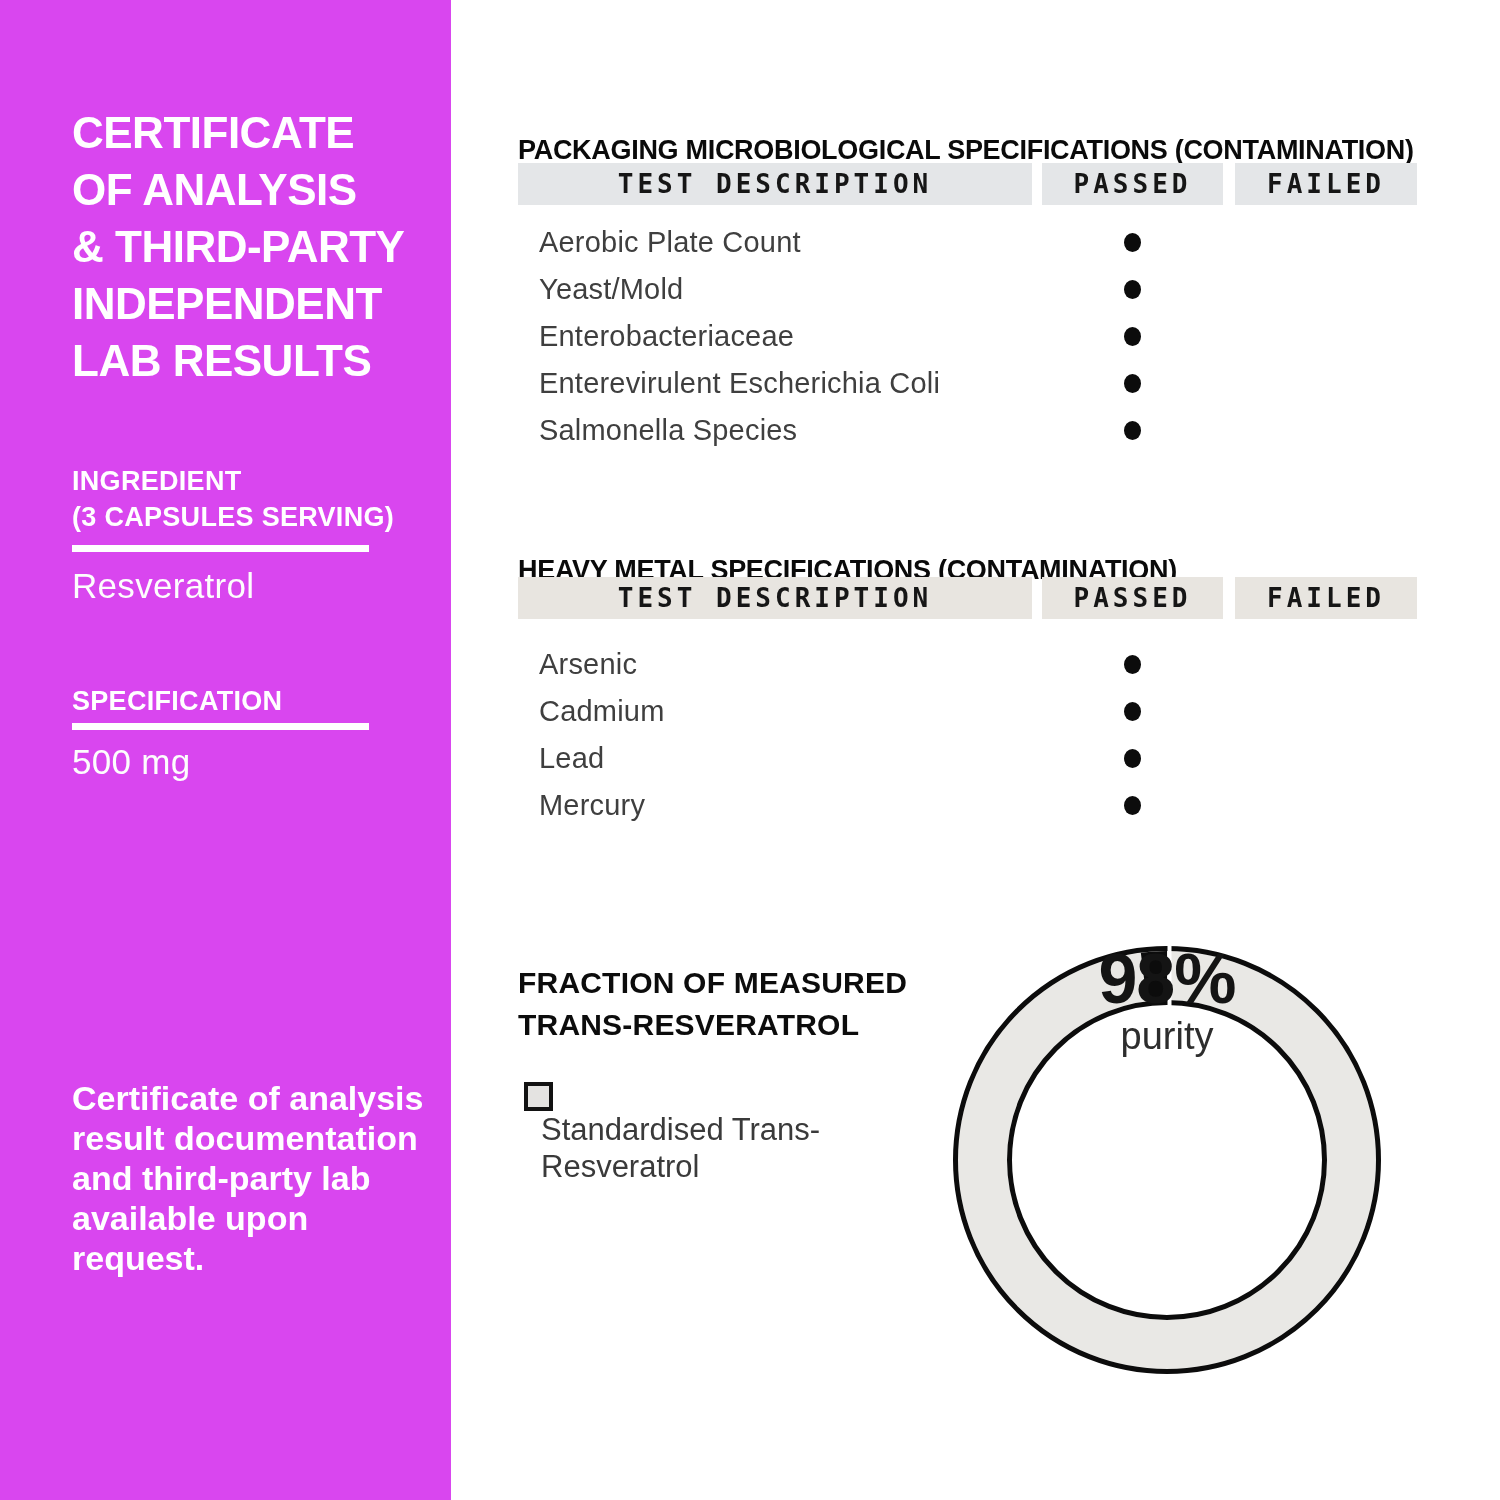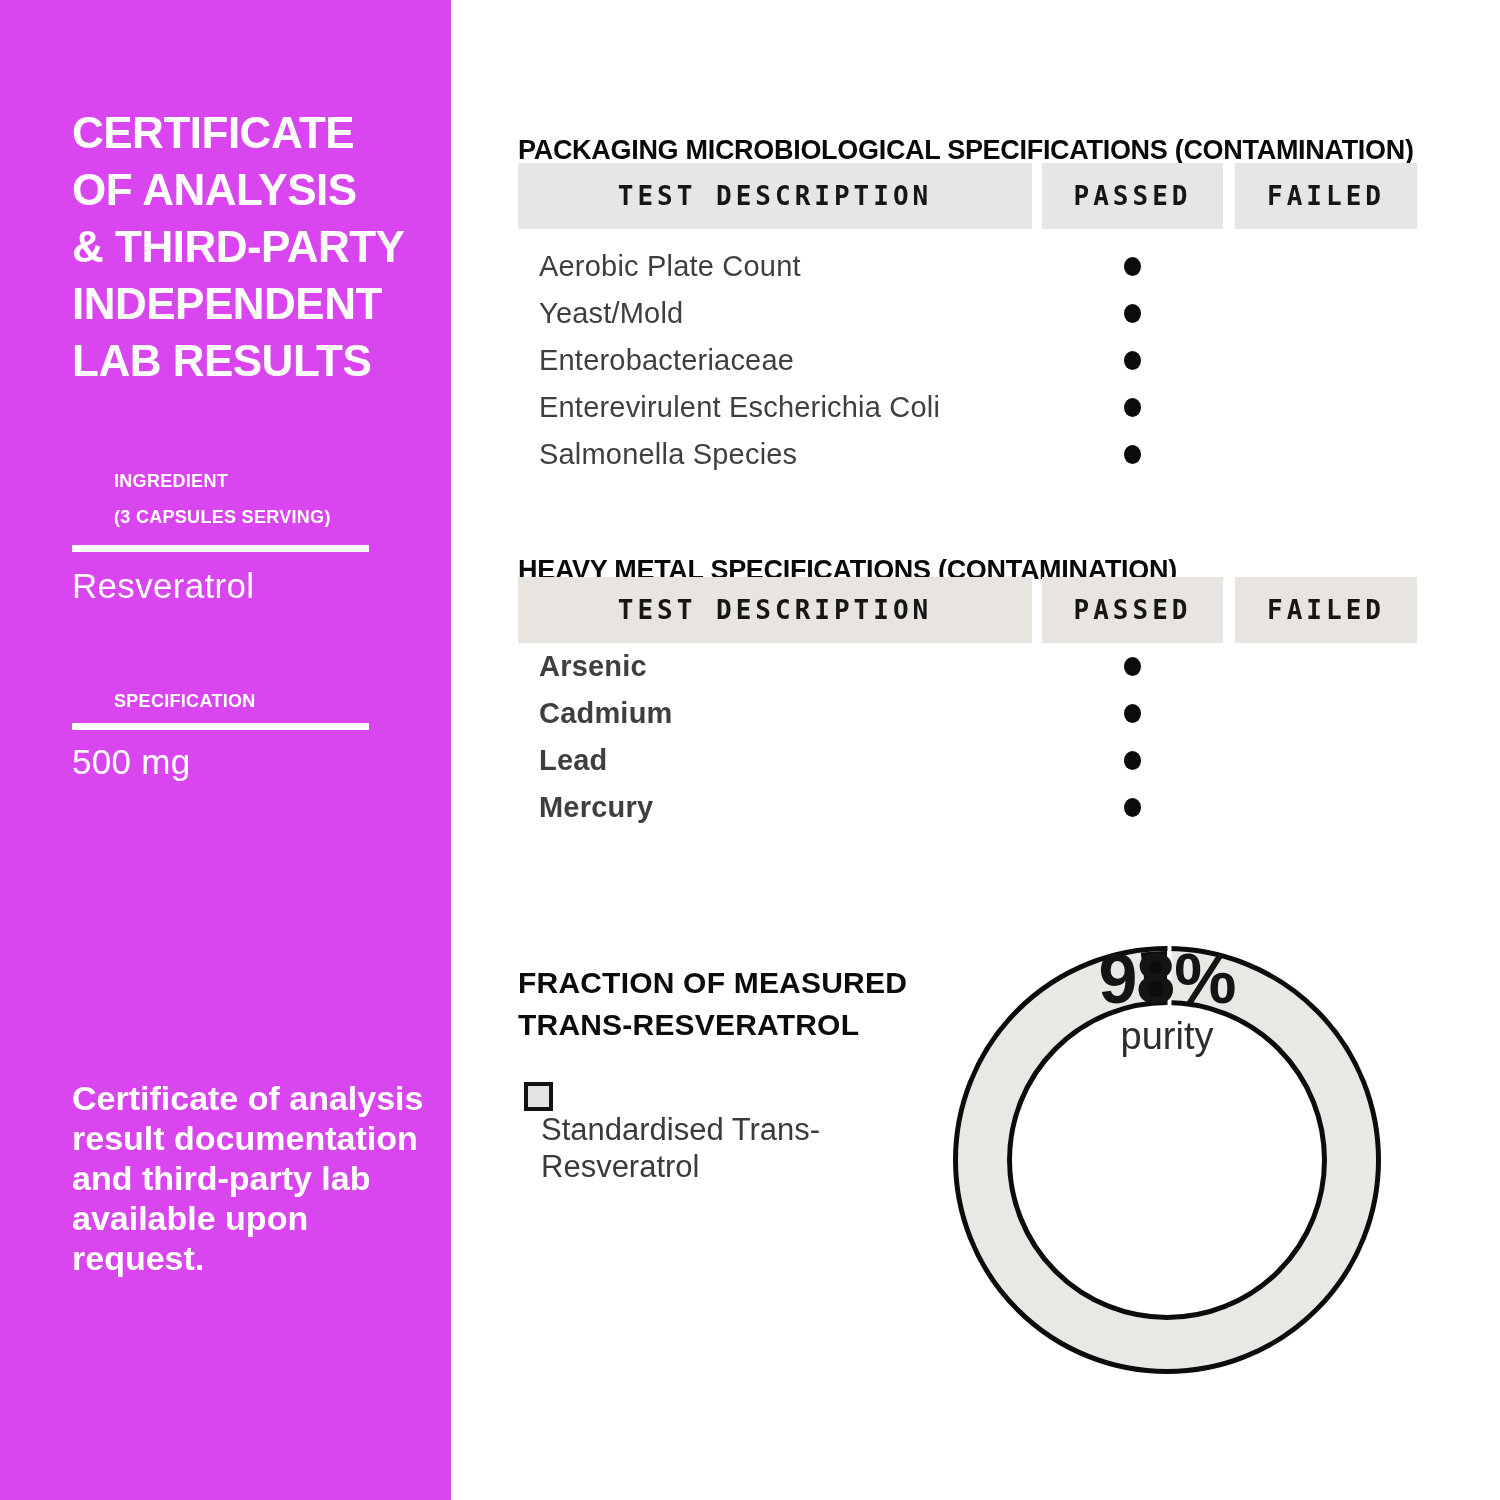--- a/index.html
+++ b/index.html
@@ -19,22 +19,22 @@
     background:#d946ef;
     color:#ffffff;
   }
   .sb-title {
     position:absolute; left:72px; top:104px;
     font-size:44px; font-weight:700; letter-spacing:-0.5px;
     line-height:57px; color:#ffffff;
   }
   .sb-block-label {
     position:absolute; left:72px;
-    font-size:18px; font-weight:700; letter-spacing:0.3px;
-    line-height:36px; color:#ffffff;margin-left:42px;
+    font-size:27px; font-weight:700; letter-spacing:0.3px;
+    line-height:36px; color:#ffffff;
   }
   .sb-rule {
     position:absolute; left:72px;
     width:297px; height:7px; background:#ffffff;
   }
   .sb-value {
     position:absolute; left:72px;
     font-size:35px; font-weight:400; color:#fdfdfd; letter-spacing:0.3px;
   }
   .sb-note {
@@ -46,21 +46,21 @@
   .section-heading {
     position:absolute; left:518px;
     font-size:27px; font-weight:800; letter-spacing:-0.3px;
     color:#0a0a0a; white-space:nowrap;
   }
   .spec-table { position:absolute; left:518px; width:900px; }
   .t-head, .t-row {
     display:grid;
     grid-template-columns:514px 10px 181px 12px 182px;
   }
-  .t-head { height:66px; }
+  .t-head { height:42px; }
   .t-head .hcell {
     display:flex; align-items:center; justify-content:center;
     font-family:"DejaVu Sans Mono", monospace;
     font-size:26px; font-weight:700; letter-spacing:4px;
     color:#161616;
   }
   .head-cool .hcell { background:#e4e6e8; }
   .head-warm .hcell { background:#e8e5e0; }
   .t-rows { width:100%; }
   .t-row { height:47px; align-items:center; }
@@ -208,21 +208,21 @@
   </div>
 
   <h2 class="section-heading" style="top:533px;">HEAVY METAL SPECIFICATIONS (CONTAMINATION)</h2>
 
   <div class="spec-table" style="top:577px;">
     <div class="t-head head-warm">
       <div class="hcell" style="grid-column:1;">TEST DESCRIPTION</div>
       <div class="hcell" style="grid-column:3;">PASSED</div>
       <div class="hcell" style="grid-column:5;">FAILED</div>
     </div>
-    <div class="t-rows" style="font-weight:bold;">
+    <div class="t-rows" style="padding-top:22px;">
 
     <div class="t-row">
           <div class="t-label">Arsenic</div>
           <div class="t-dotcell passed">
             <span class="dot"></span>
           </div>
           <div class="t-dotcell failed">
             <span class="dot" style="visibility: hidden;"></span>
           </div>
         </div>

